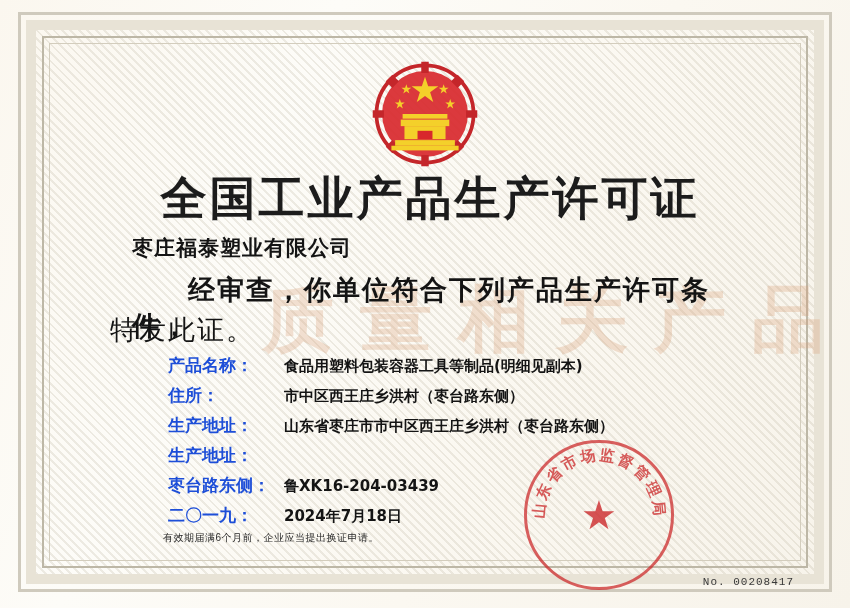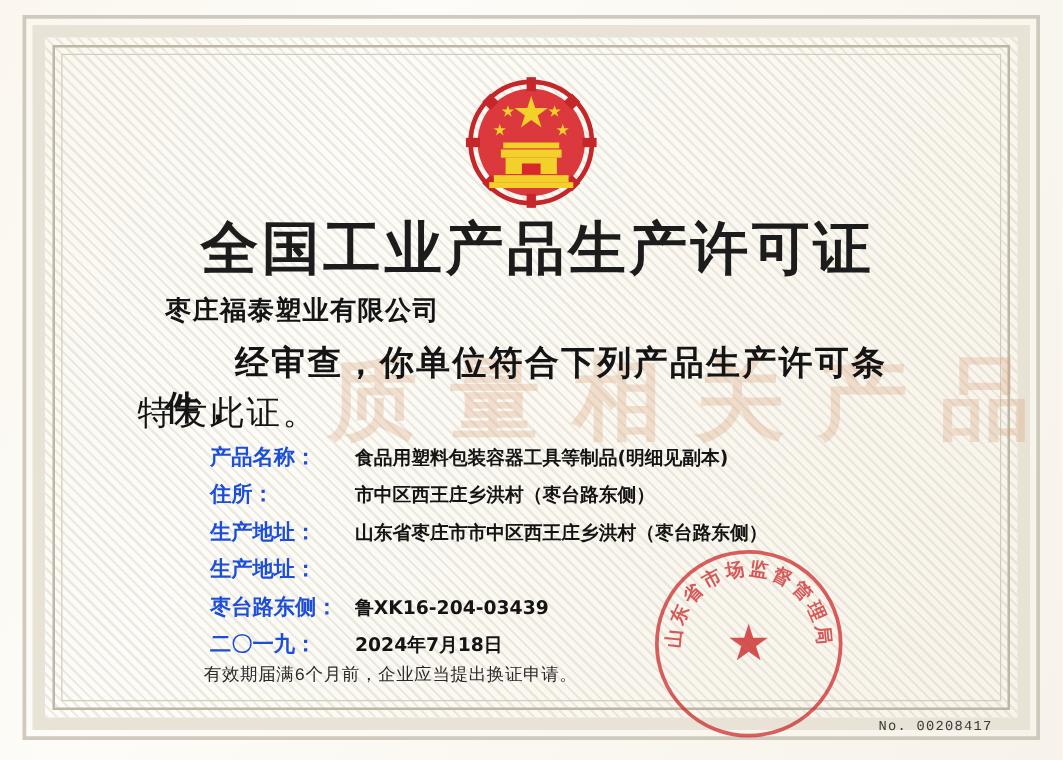--- a/index.html
+++ b/index.html
@@ -184,22 +184,22 @@
     font-weight: bold;
     color: #141414;
     letter-spacing: 8px;
     white-space: nowrap;
   }
 
   .footnote {
     position: absolute;
     left: 163px;
     top: 531px;
-    font-family: Liberation Mono, monospace;
-    font-size: 14px;
+    font-family: Liberation Sans, sans-serif;
+    font-size: 10px;
     color: #2a2a2a;
     letter-spacing: 0.5px;
   }
 
   .serial {
     position: absolute;
     right: 56px;
     bottom: 20px;
     font-family: "Liberation Mono", monospace;
     font-size: 11px;

